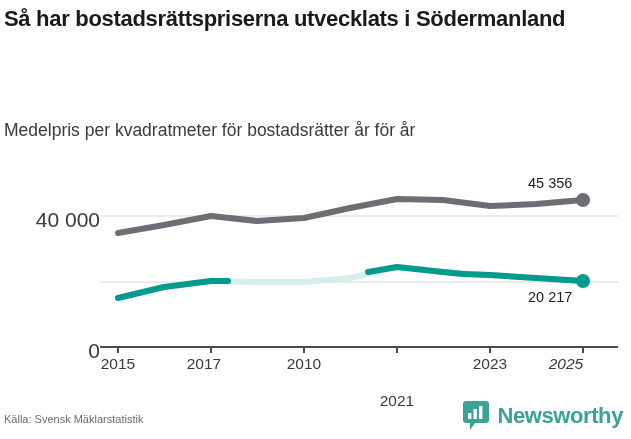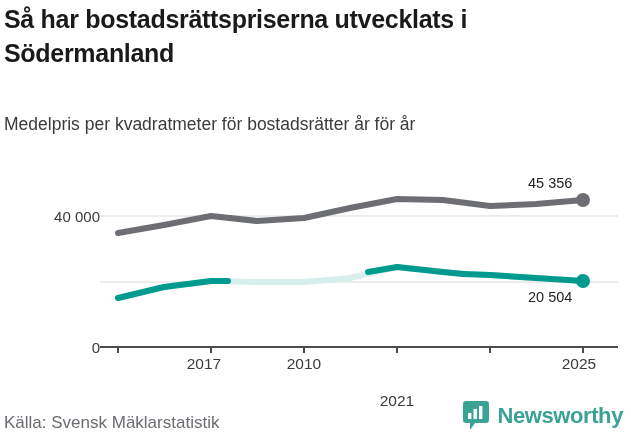--- a/index.html
+++ b/index.html
@@ -9,50 +9,50 @@
     font-family:"Liberation Sans", sans-serif;
     color:#231f20;
     overflow:hidden;
     position:relative;
   }
   .page{position:absolute;inset:0;}
 
   
   .title{
     position:absolute;left:4px;top:2px;width:624px;
-    font-size:25px;line-height:34px;font-weight:700;
+    font-size:22px;line-height:34px;font-weight:700;
     letter-spacing:-0.3px;color:#1a1a1a;
   }
   .subtitle{
-    position:absolute;left:4px;top:113px;width:624px;
+    position:absolute;left:4px;top:119px;width:624px;
     font-size:17.5px;line-height:22px;font-weight:400;color:#3b3b3b;
   }
 
   
   .chart{position:absolute;left:0;top:165px;width:631px;height:220px;}
   .plot-svg{position:absolute;left:0;top:0;}
 
   .ytick{
-    position:absolute;font-size:15px;color:#3b3b3b;
+    position:absolute;font-size:21px;color:#3b3b3b;
     text-align:right;width:90px;left:10px;
   }
   .xtick{
     position:absolute;font-size:15.5px;color:#3b3b3b;
     text-align:center;width:70px;top:355px;
   }
 
   .dlabel{
     position:absolute;font-size:14.5px;color:#231f20;
     white-space:nowrap;
   }
 
   
   .source{
     position:absolute;left:4px;top:413px;
-    font-size:17px;color:#6b6b72;
+    font-size:11px;color:#6b6b72;
   }
   .logo{
     position:absolute;right:8px;top:401px;
     display:flex;align-items:center;
   }
   .logo-mark{width:26px;height:30px;margin-right:8px;}
   .logo-text{
     font-size:22px;font-weight:700;letter-spacing:-0.4px;
     color:#3aa396;line-height:22px;
   }
@@ -91,28 +91,30 @@
       <polyline fill="none" stroke="#6d6e74" stroke-width="6" stroke-linecap="round" stroke-linejoin="round" points="118,68 164,60 211,51 257,56 304,53 350,43 397,34 443,35 490,41 536,39 583,35"></polyline>
 
       <circle cx="583" cy="35" r="7" fill="#6d6e74"></circle>
       <circle cx="583" cy="116" r="7" fill="#009a8e"></circle>
     </svg>
 
     <div class="ytick" style="top:43px;">40 000</div>
     <div class="ytick" style="top:174px;">0</div>
 
     <div class="dlabel" style="left:528px;top:10px;">45 356</div>
-    <div class="dlabel" style="left:528px;top:124px;">20 504</div>
+    <div class="dlabel" style="left:528px;top:124px;">20 217</div>
 
   </div>
 
+  <div class="xtick" style="left:83px;">2015</div>
   <div class="xtick" style="left:169px;">2017</div>
   <div class="xtick" style="left:269px;">2010</div>
   <div class="xtick" style="left:362px;margin-top:37px;">2021</div>
-  <div class="xtick" style="left:544px;">2025</div>
+  <div class="xtick" style="left:455px;">2023</div>
+  <div class="xtick" style="left:531px;font-style:italic;">2025</div>
 
   <div class="source">Källa: Svensk Mäklarstatistik</div>
 
   <div class="logo">
     <svg class="logo-mark" viewBox="0 0 26 30">
       <path d="M3 0 H23 A3 3 0 0 1 26 3 V19 A3 3 0 0 1 23 22 H12 L7 29 V22 H3 A3 3 0 0 1 0 19 V3 A3 3 0 0 1 3 0 Z" fill="#3aa396"></path>
       <rect x="5" y="12" width="3.4" height="6" fill="#ffffff"></rect>
       <rect x="10.5" y="8" width="3.4" height="10" fill="#ffffff"></rect>
       <rect x="16" y="5" width="3.4" height="13" fill="#ffffff"></rect>
     </svg>

